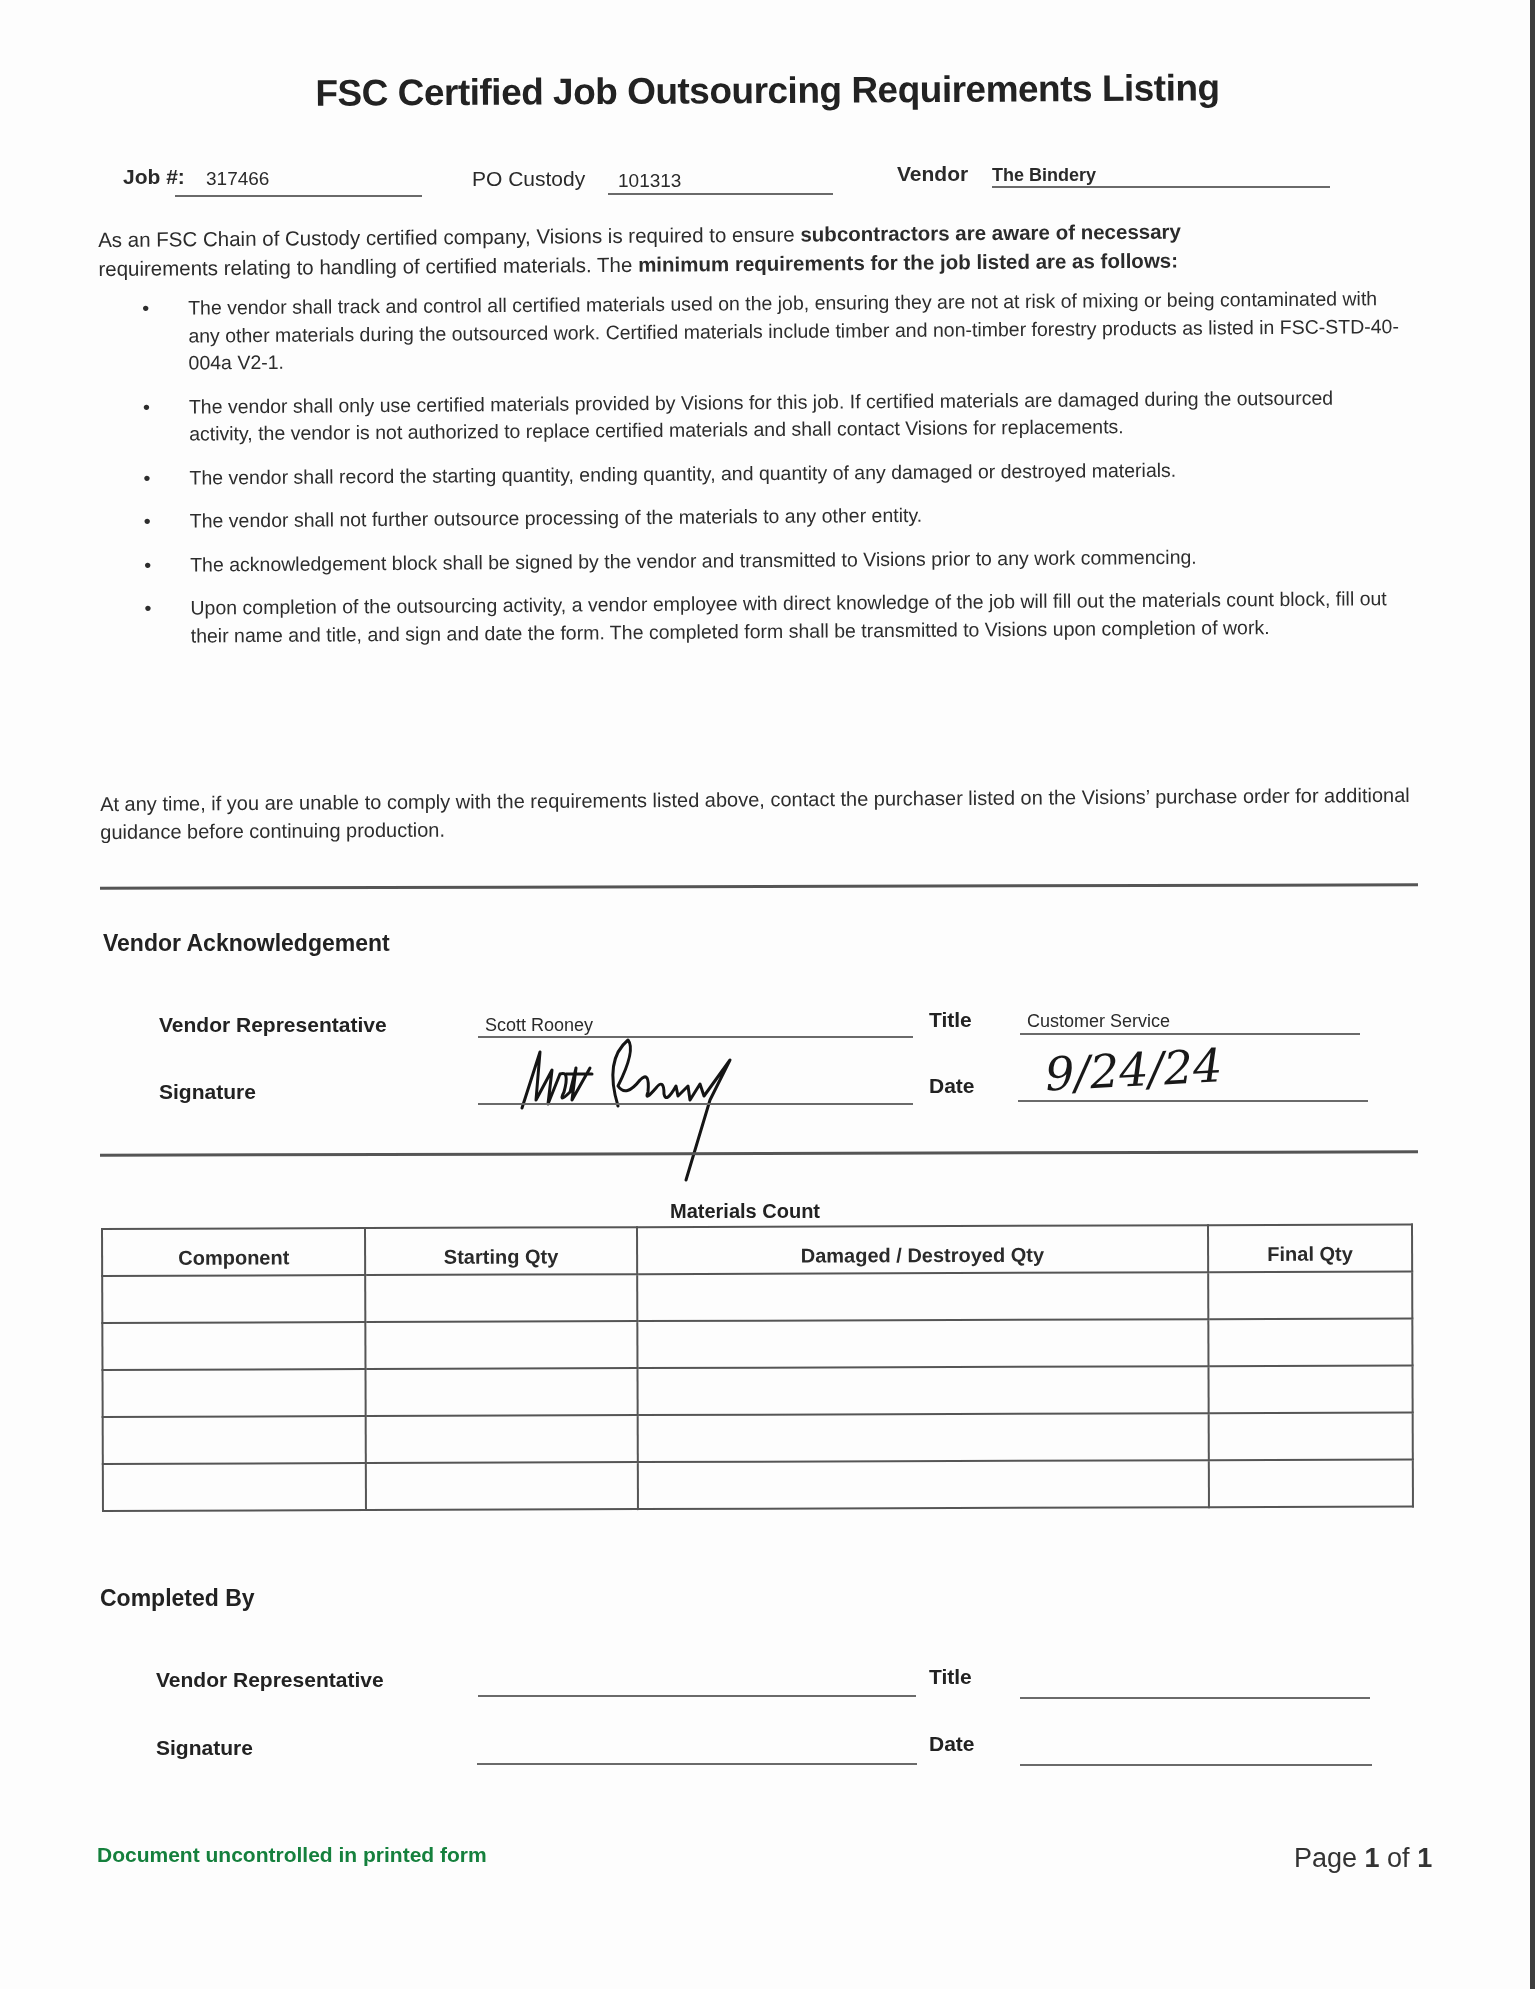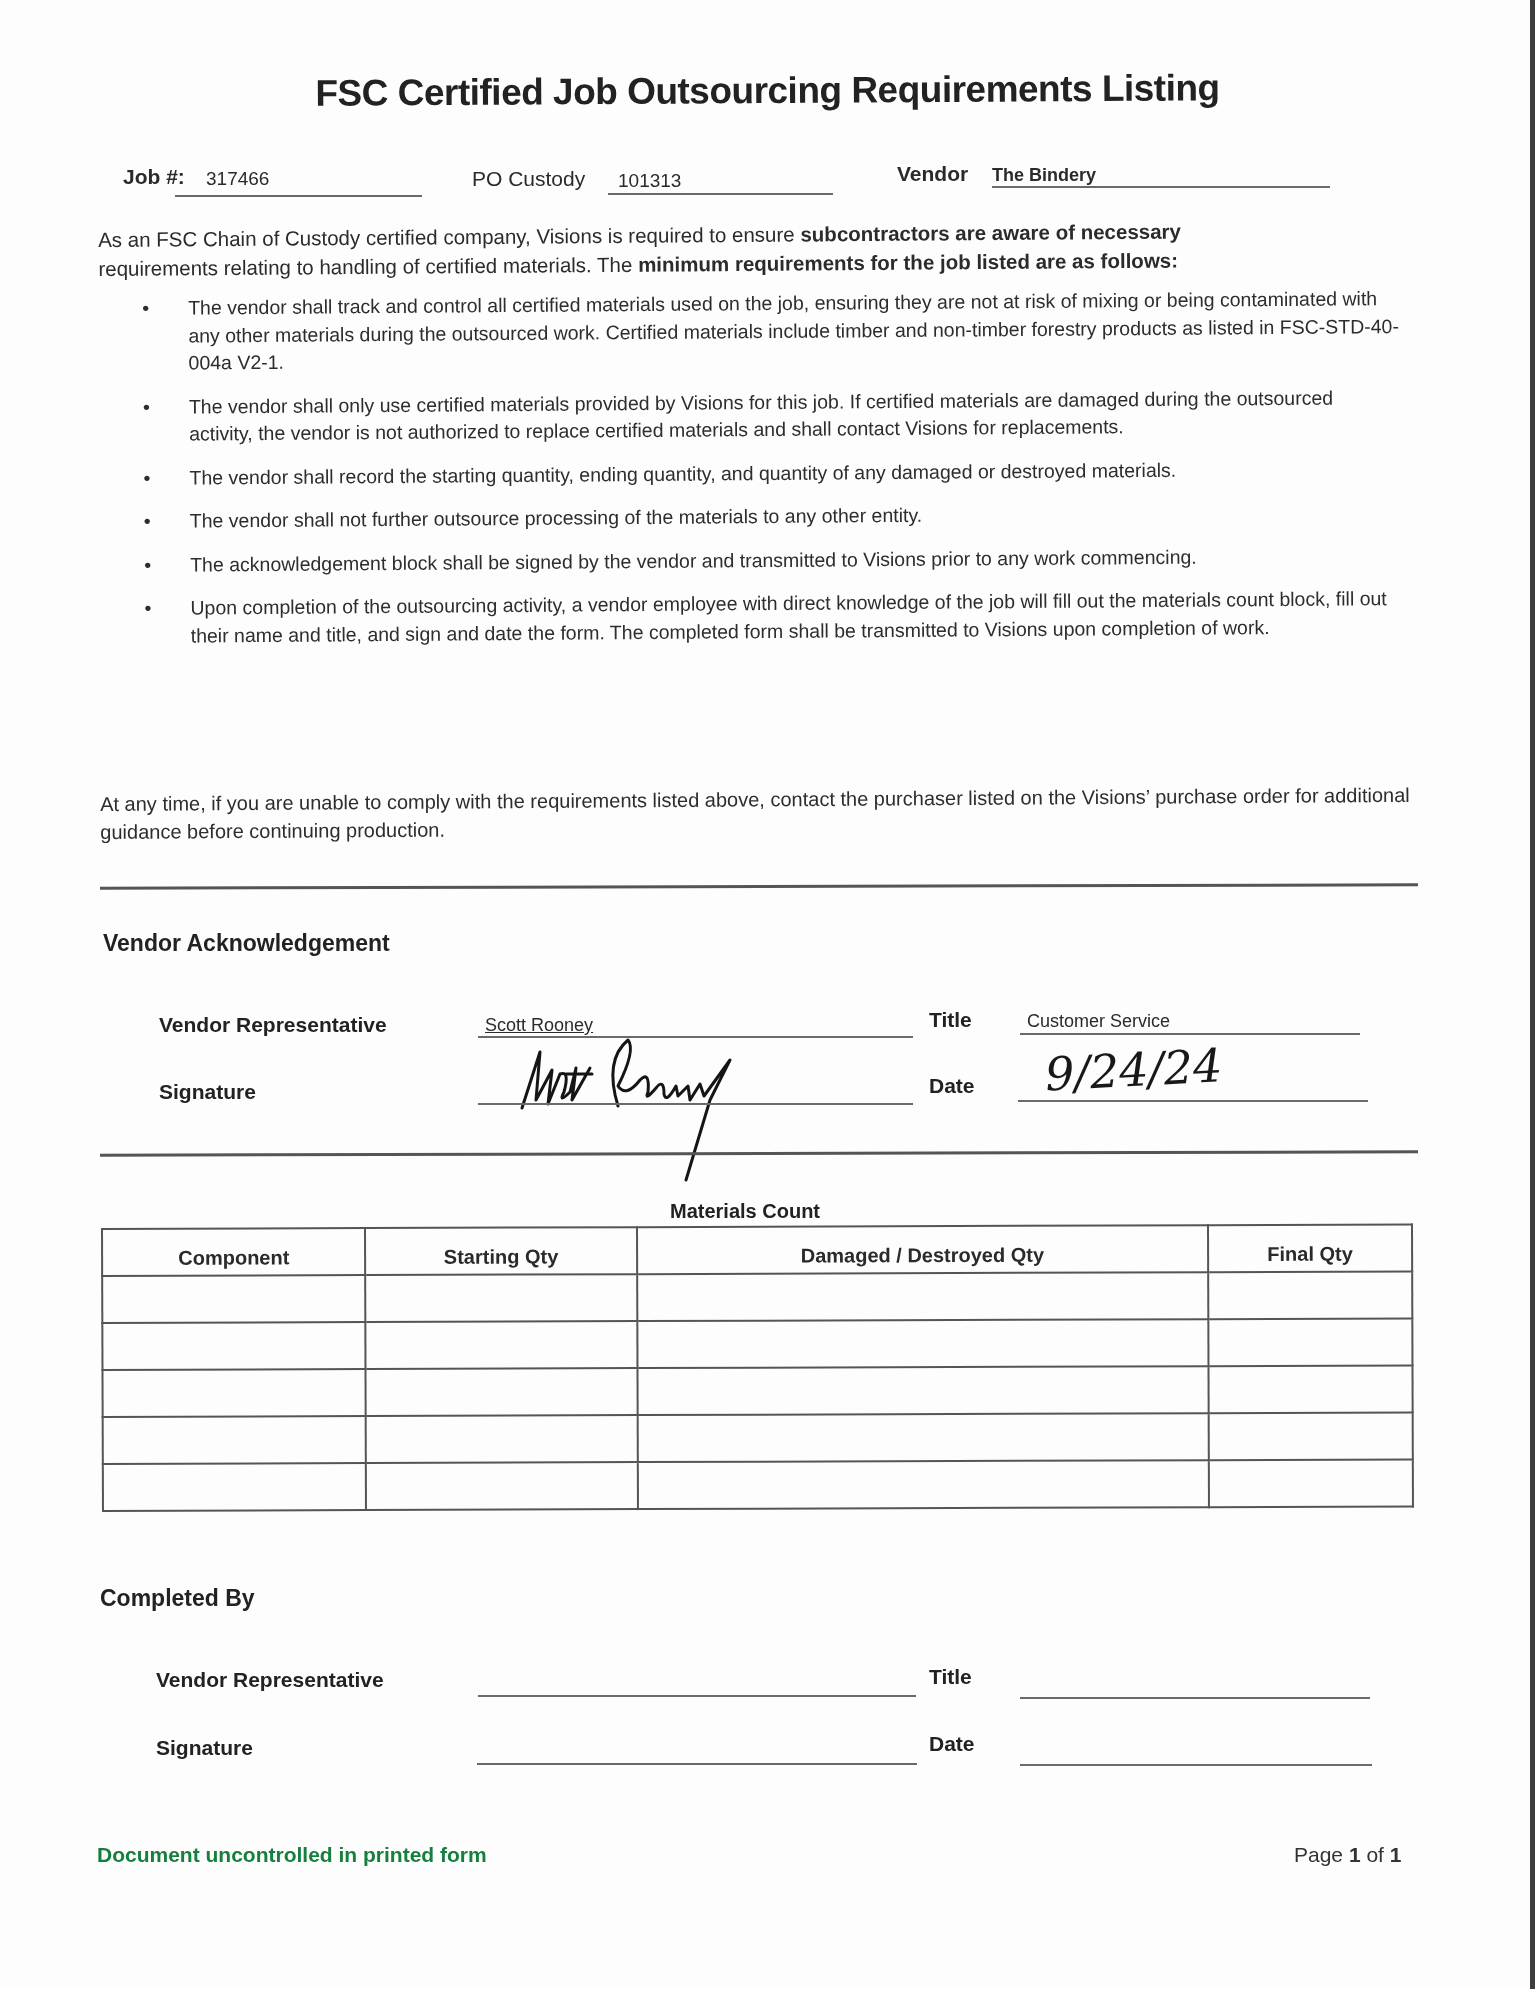--- a/index.html
+++ b/index.html
@@ -35,21 +35,21 @@
   .handwriting { font-family: "DejaVu Serif", serif; font-style: italic; }
   table.materials {
     position: absolute; left: 101px; top: 1228px; width: 1312px;
     border-collapse: collapse; transform: rotate(-0.2deg); transform-origin: left top;
   }
   table.materials th, table.materials td {
     border: 2px solid #555; height: 45px; padding: 0; text-align: center;
   }
   table.materials th { font-size: 20px; font-weight: bold; color: #2a2a2a; padding-top: 12px; height: 33px; }
   .footer-left { left: 97px; top: 1843px; font-size: 21px; font-weight: bold; color: #15803d; }
-  .footer-right { left: 1294px; top: 1843px; font-size: 21px; color: #333; }
+  .footer-right { left: 1294px; top: 1843px; font-size: 27px; color: #333; }
   .footer-right b { font-weight: bold; }
 </style>
 </head>
 <body>
 
 <div class="edge-strip"></div>
 
 <div class="abs title">FSC Certified Job Outsourcing Requirements Listing</div>
 
 <span class="abs field-label" style="left:123px;top:165px;">Job #:</span>
@@ -78,21 +78,21 @@
   <li>Upon completion of the outsourcing activity, a vendor employee with direct knowledge of the job will fill out the materials count block, fill out their name and title, and sign and date the form.  The completed form shall be transmitted to Visions upon completion of work.</li>
 </ul>
 
 <div class="abs closing">At any time, if you are unable to comply with the requirements listed above, contact the purchaser listed on the Visions’ purchase order for additional guidance before continuing production.</div>
 
 <div class="hr" style="left:100px;top:885px;width:1318px;transform:rotate(-0.15deg);"></div>
 
 <div class="abs section-h" style="left:103px;top:930px;">Vendor Acknowledgement</div>
 
 <span class="abs sig-label" style="left:159px;top:1013px;">Vendor Representative</span>
-<span class="abs typed" style="left:485px;top:1015px;text-decoration:underline;">Scott Rooney</span>
+<span class="abs typed" style="left:485px;top:1015px;">Scott Rooney</span>
 <div class="uline" style="left:478px;top:1036px;width:435px;"></div>
 
 <span class="abs sig-label" style="left:929px;top:1008px;font-weight:bold;">Title</span>
 <span class="abs typed" style="left:1027px;top:1011px;">Customer Service</span>
 <div class="uline" style="left:1020px;top:1033px;width:340px;"></div>
 
 <span class="abs sig-label" style="left:159px;top:1080px;">Signature</span>
 <div class="abs" style="left:500px;top:1030px;width:300px;height:160px;">
   <svg width="300" height="160" viewBox="0 0 300 160">
     <path d="M22 78 L40 22 L36 70 L52 40 L48 74 L60 44 Q70 40 64 62 Q58 74 70 62 L76 38 L72 70 L90 38 M66 44 L92 44" fill="none" stroke="#151515" stroke-width="3" stroke-linecap="round" stroke-linejoin="round"></path>

